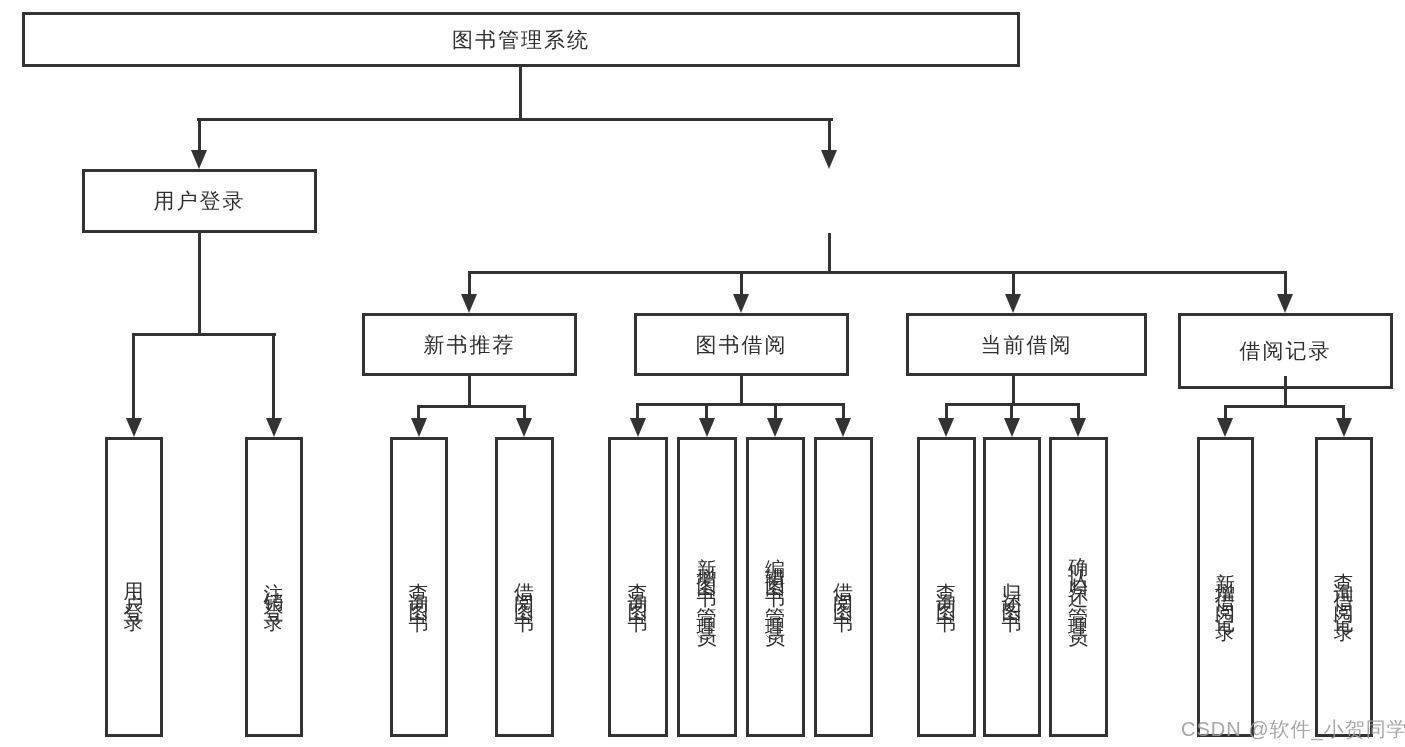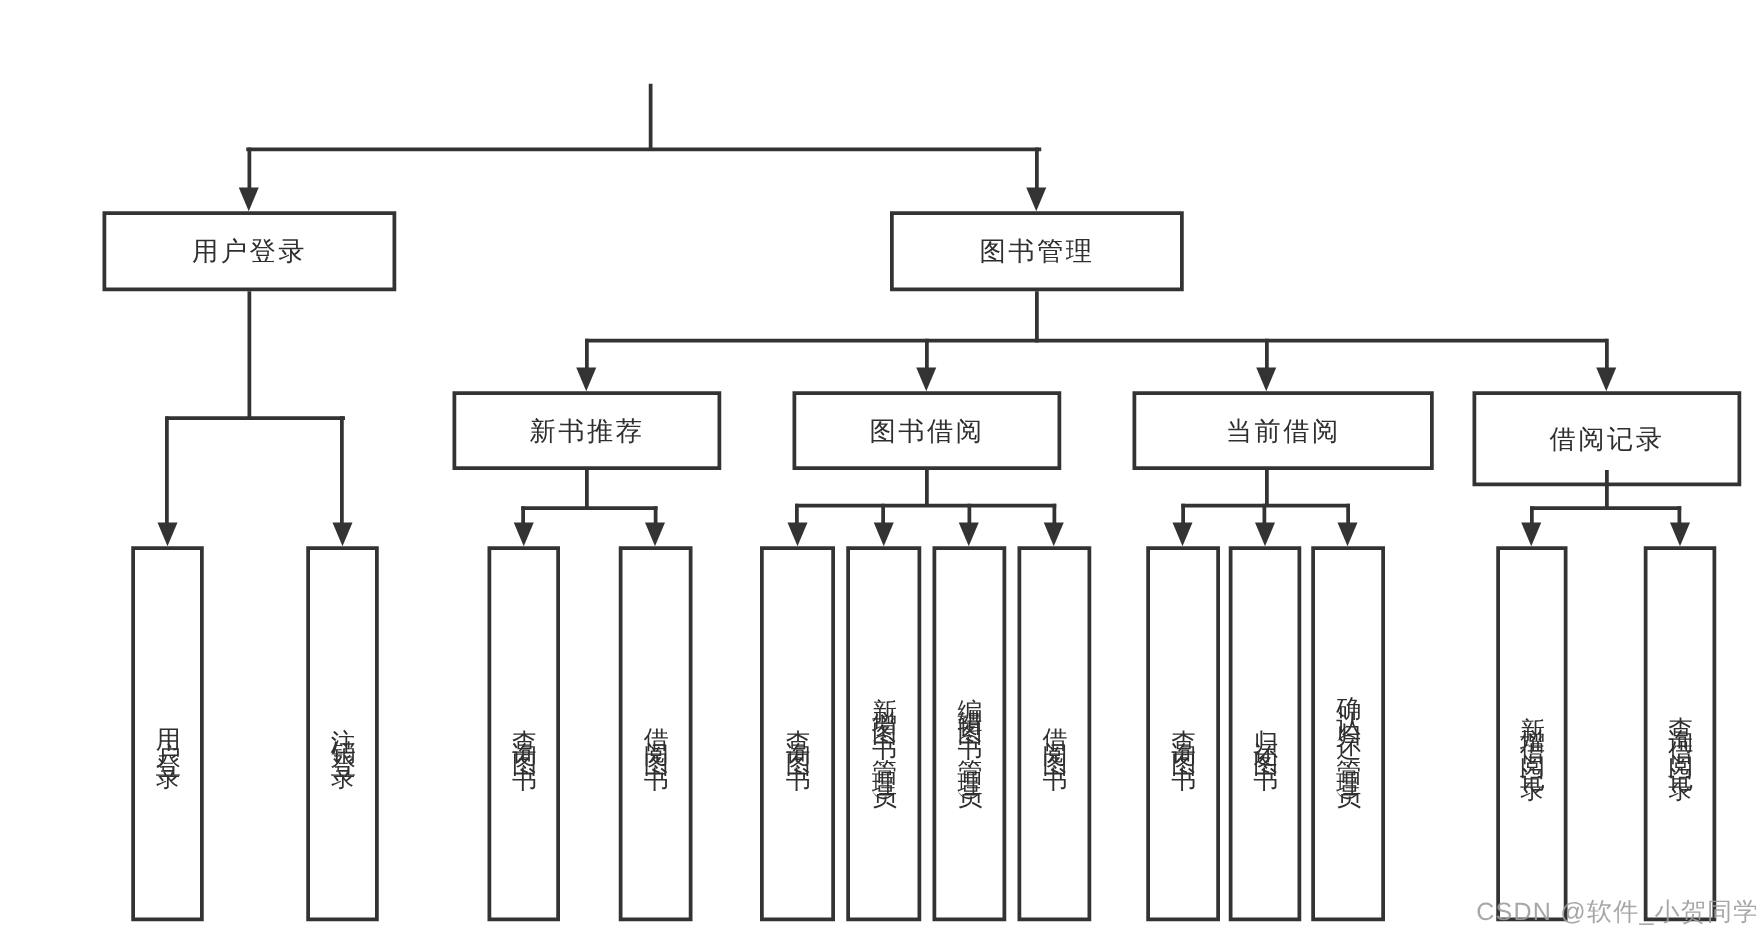--- a/index.html
+++ b/index.html
@@ -54,31 +54,31 @@
     color: var(--watermark);
     opacity: 0.9;
     white-space: nowrap;
   }
 </style>
 </head>
 <body>
 
 <div class="stage">
 
+  <div class="box hbox" style="left:22px; top:12px; width:998px; height:55px;">图书管理系统</div>
 
   <div class="vl" style="left:519px; top:67px; height:53px;"></div>
   <div class="hl" style="left:197px; top:118px; width:636px;"></div>
 
   <div class="vl" style="left:198px; top:118px; height:36px;"></div>
   <div class="arr" style="left:191px; top:150px;"></div>
   <div class="vl" style="left:828px; top:118px; height:36px;"></div>
   <div class="arr" style="left:821px; top:150px;"></div>
 
   <div class="box hbox" style="left:82px; top:169px; width:235px; height:64px;">用户登录</div>
-  <div class="box hbox" style="left:712px; top:169px; width:235px; height:64px;">图书管理</div>
 
   <div class="vl" style="left:198px; top:233px; height:103px;"></div>
   <div class="hl" style="left:133px; top:333px; width:143px;"></div>
   <div class="vl" style="left:132px; top:333px; height:88px;"></div>
   <div class="arr" style="left:126px; top:418px;"></div>
   <div class="vl" style="left:272px; top:333px; height:88px;"></div>
   <div class="arr" style="left:266px; top:418px;"></div>
 
   <div class="vl" style="left:828px; top:233px; height:41px;"></div>
   <div class="hl" style="left:468px; top:271px; width:818px;"></div>

